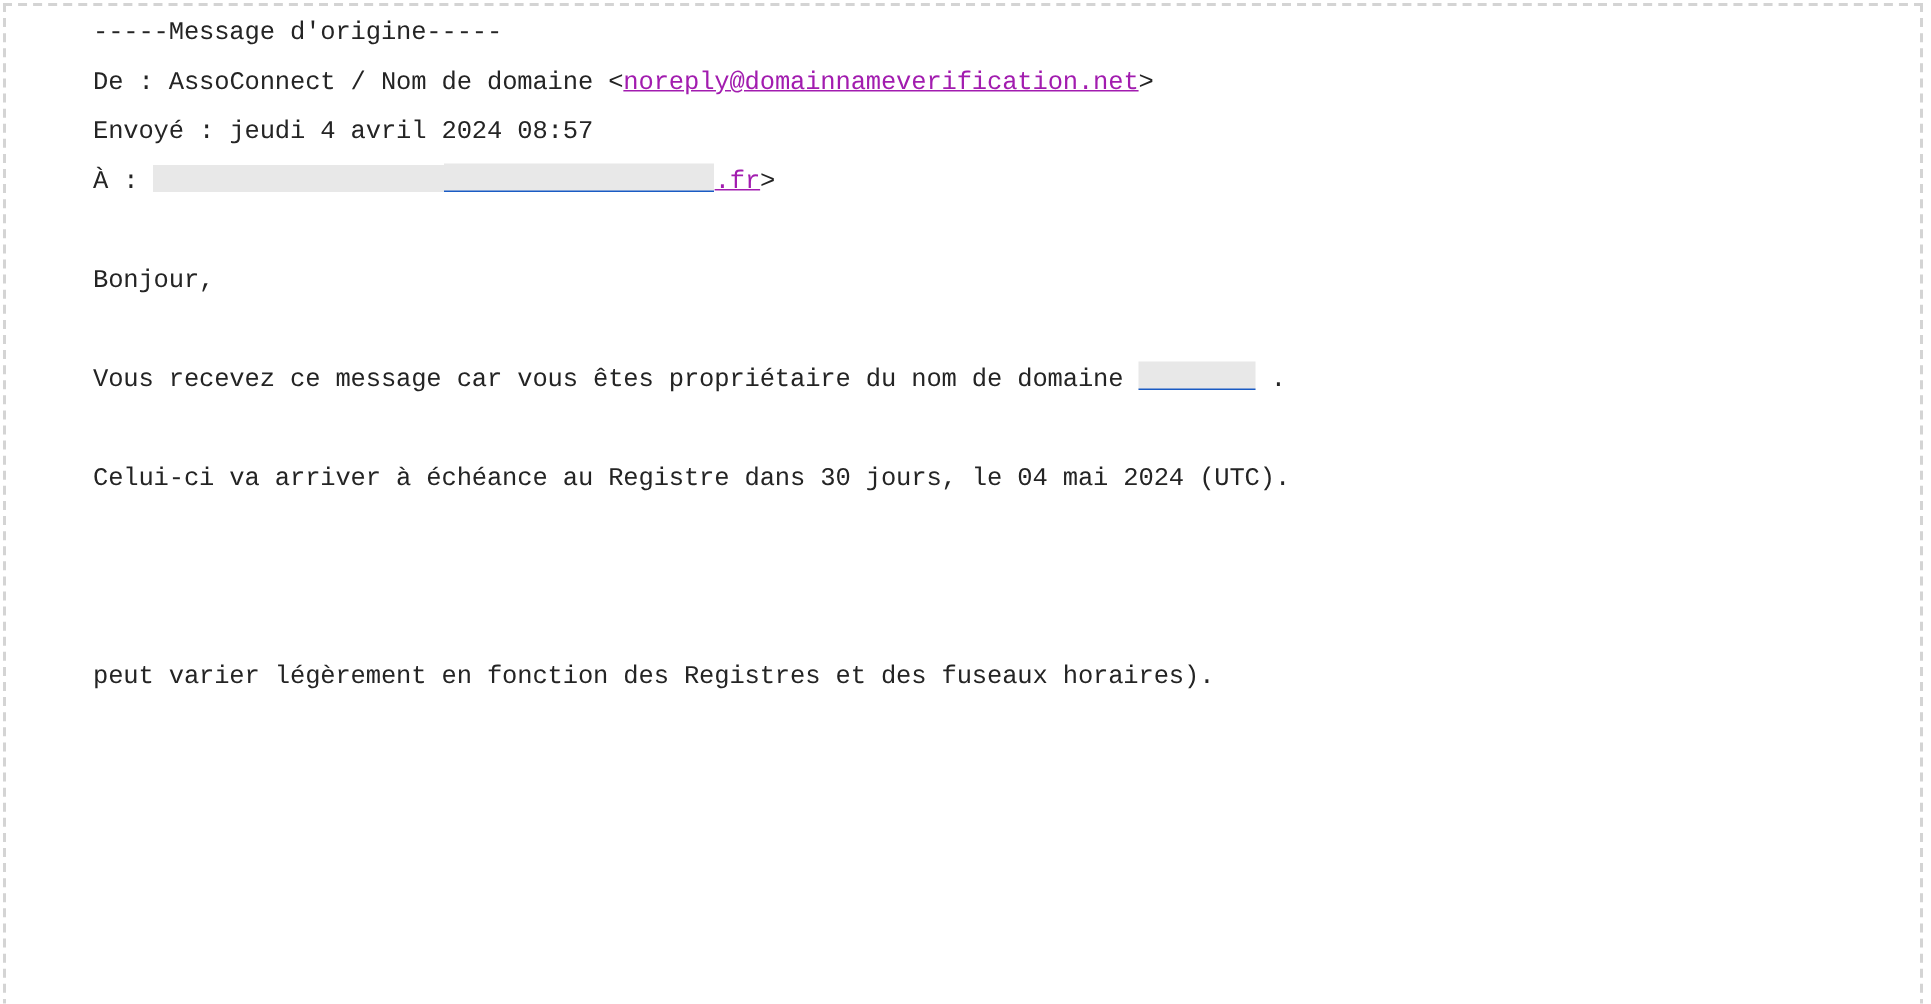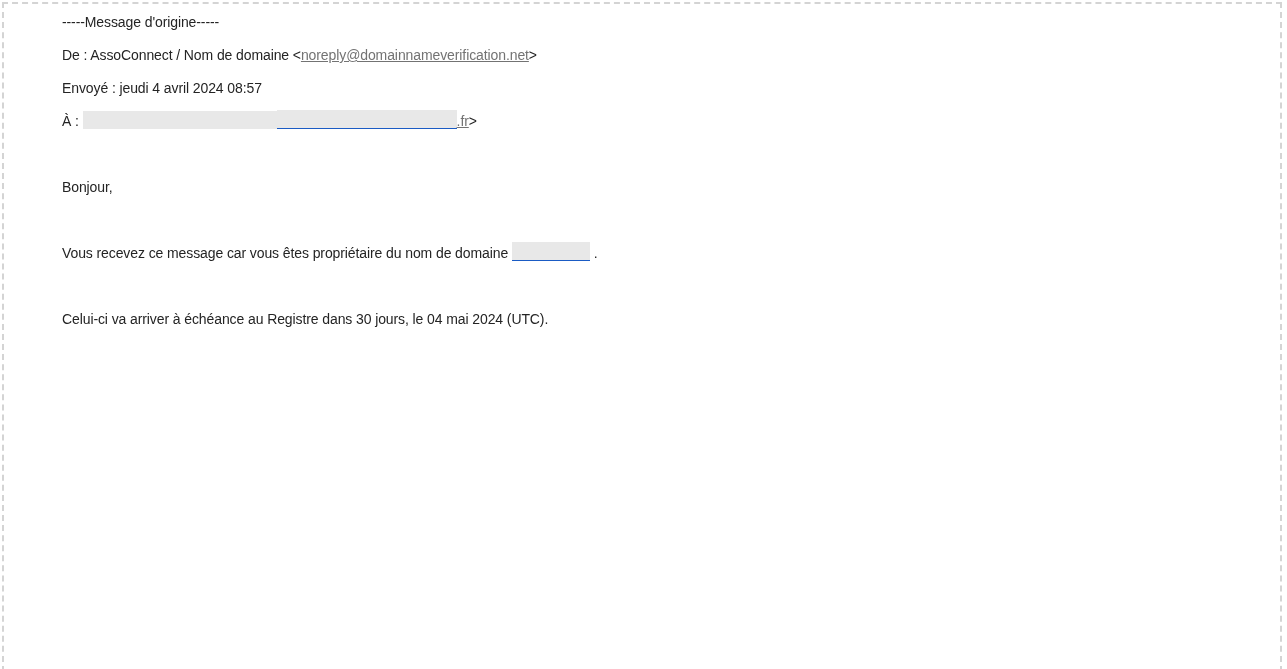--- a/index.html
+++ b/index.html
@@ -3,27 +3,27 @@
   <meta charset="utf-8">
   <style>
     html, body { margin: 0; padding: 0; background: #ffffff; }
     body { width: 1287px; height: 669px; overflow: hidden; position: relative; }
     .frame {
       position: absolute; left: 2px; top: 2px; width: 1280px; height: 680px;
       border: 2px dashed #d4d4d4; box-sizing: border-box;
     }
     .content {
       position: absolute; left: 62px; top: 6px; width: 1210px;
-      font-family: Liberation Sans, sans-serif;
-      font-size: 14px; color: #242424; letter-spacing: -0.1px;
+      font-family: Liberation Mono, monospace;
+      font-size: 17px; color: #242424; letter-spacing: -0.1px;
     }
     .line { height: 33px; line-height: 33px; white-space: nowrap; }
     .gap { height: 33px; }
     .gap2 { height: 66px; }
-    a.link { color: #737373; text-decoration: underline; margin-top: 28px; }
+    a.link { color: #a21caf; text-decoration: underline; margin-top: 28px; }
     .redact { display: inline-block; background: #e8e8e8; height: 18px; vertical-align: -3px; }
     .redact-link { display: inline-block; height: 18px; vertical-align: -3px; border-bottom: 1.5px solid #1a5bc4; background: #e8e8e8; }
   </style>
 </head>
 <body>
 
 <div class="frame"></div>
 
 <div class="content">
   <div class="line">-----Message d'origine-----</div>
@@ -40,15 +40,16 @@
 
   <div class="gap"></div>
   <div class="line"><span>Vous recevez ce message car vous êtes propriétaire du nom de domaine </span><span class="redact-link" style="width:78px"></span><span> .</span></div>
 
   <div class="gap"></div>
   <div class="line">Celui-ci va arriver à échéance au Registre dans 30 jours, le 04 mai 2024 (UTC).</div>
 
   <div class="gap2"></div>
 
   <div class="gap"></div>
+  <div class="line">peut varier légèrement en fonction des Registres et des fuseaux horaires).</div>
 
   <div class="gap"></div>
 </div>
 
 </body></html>

